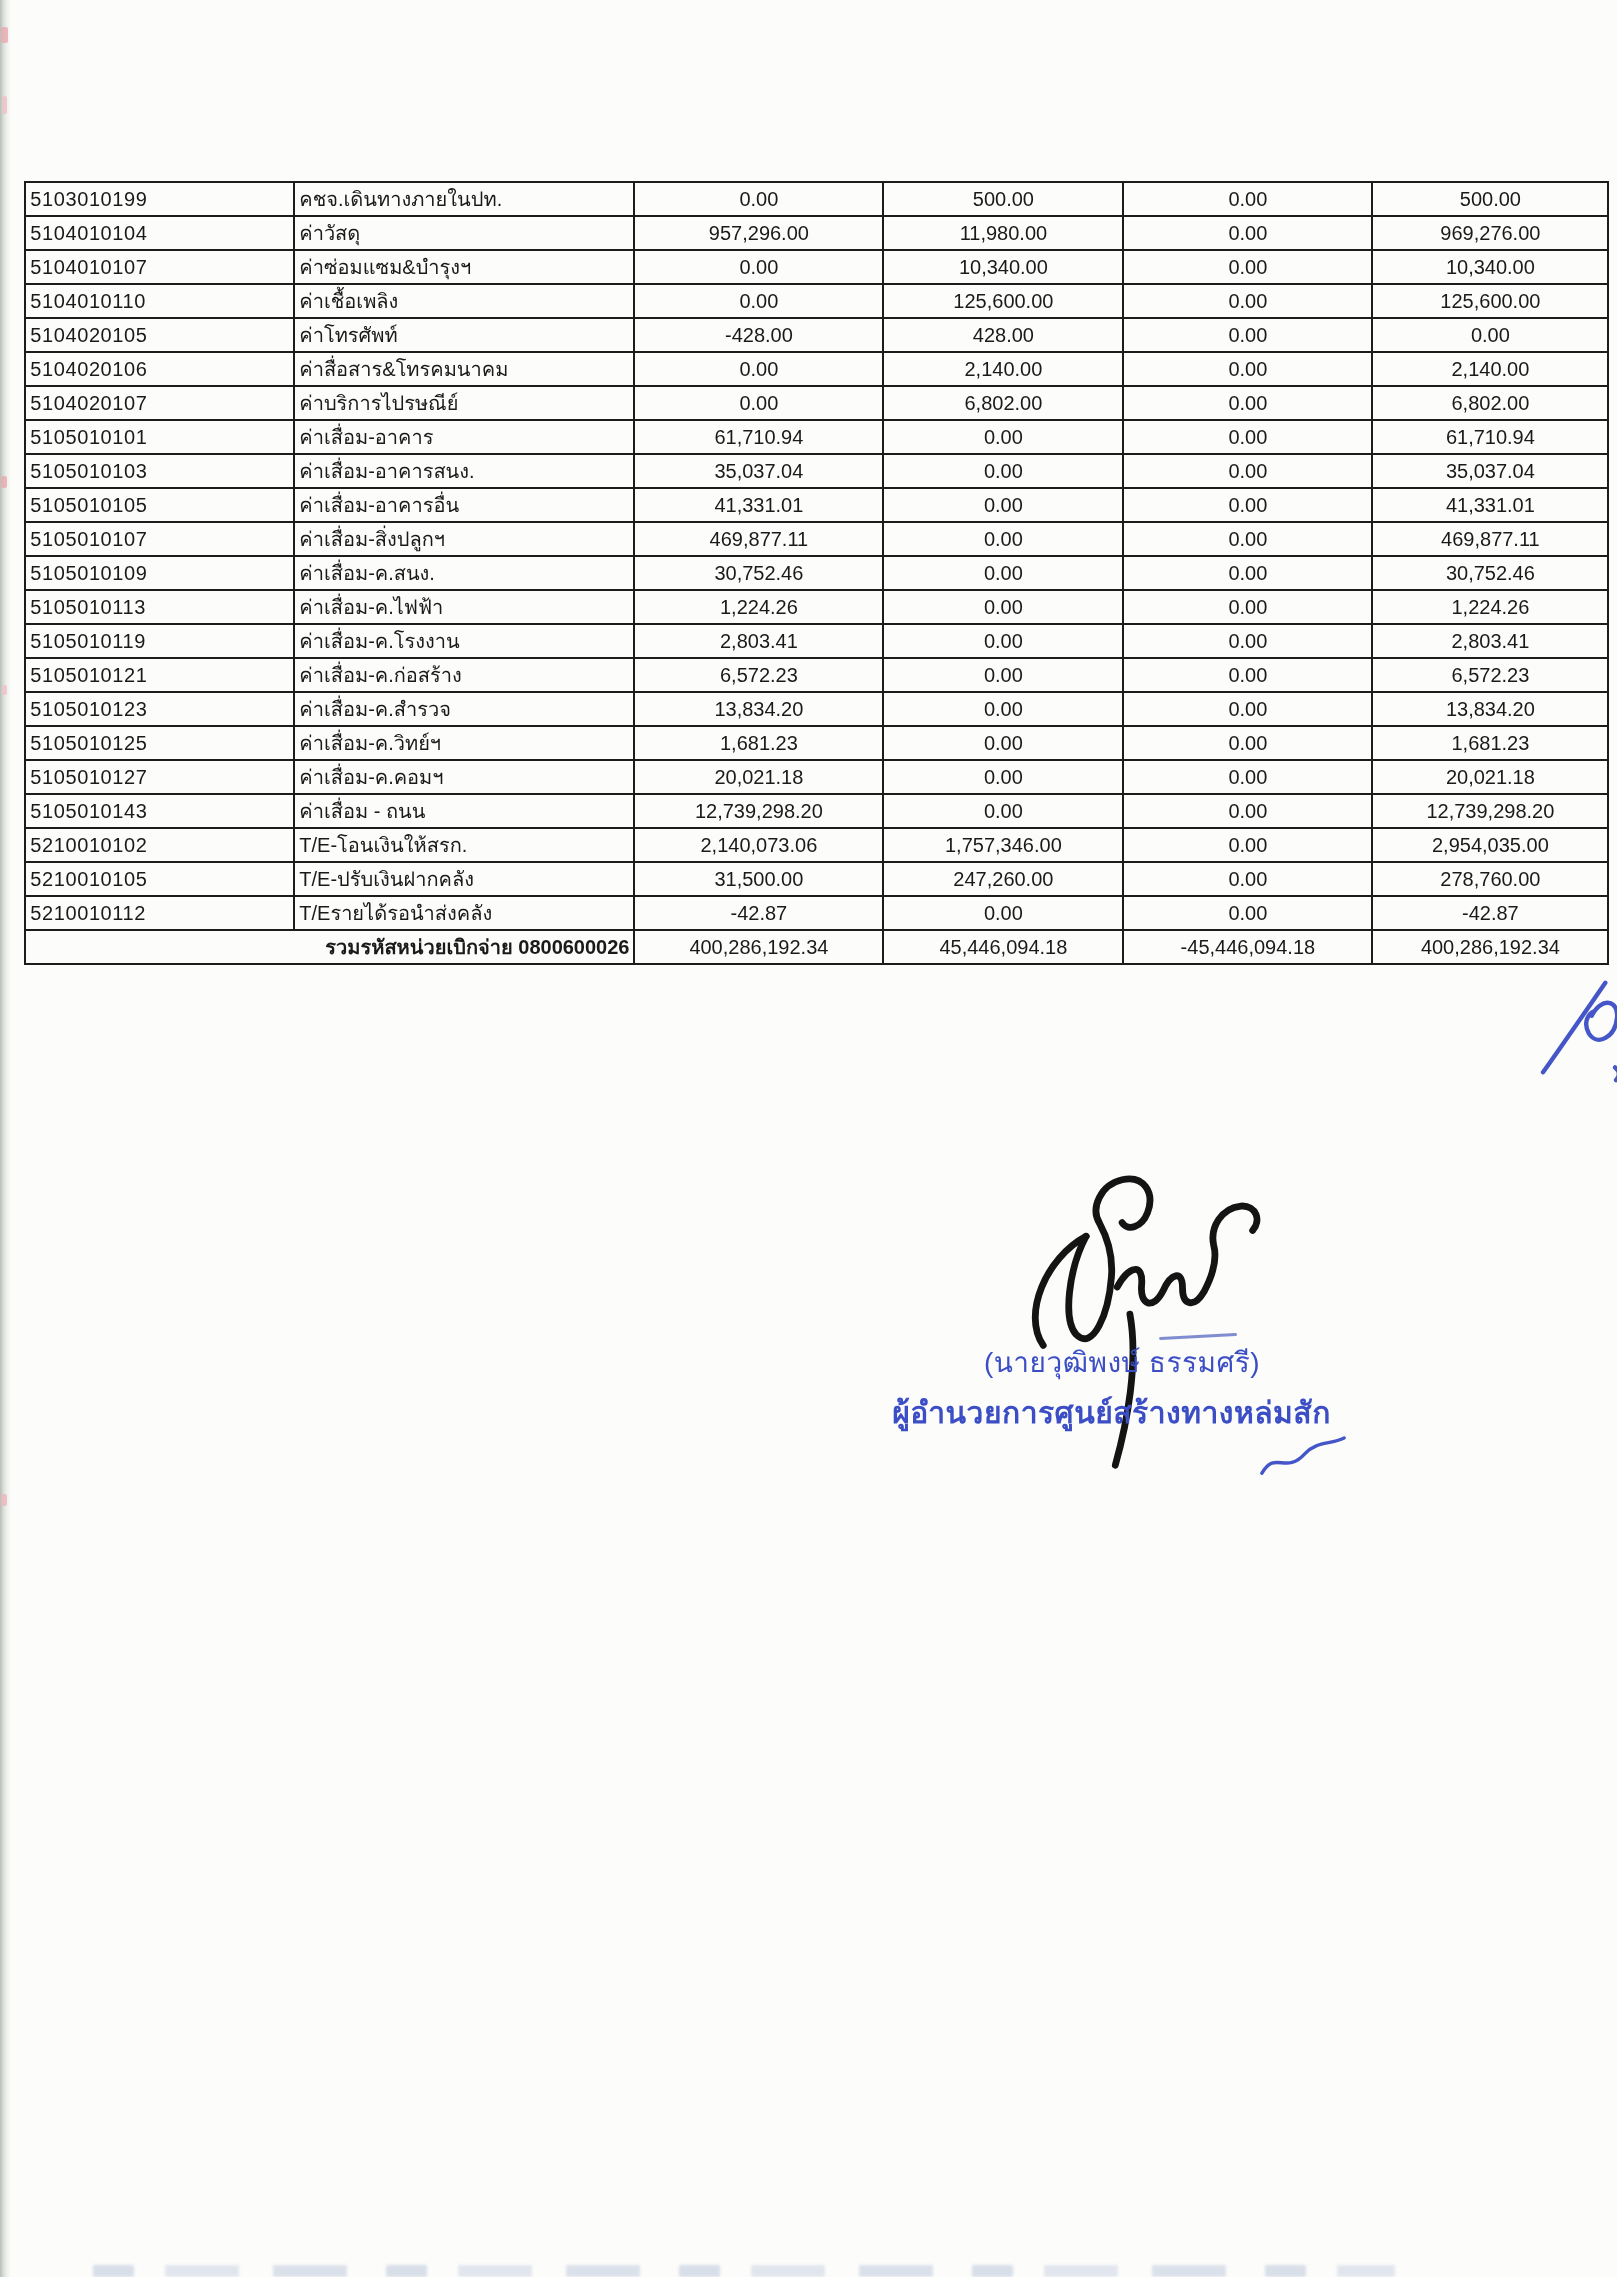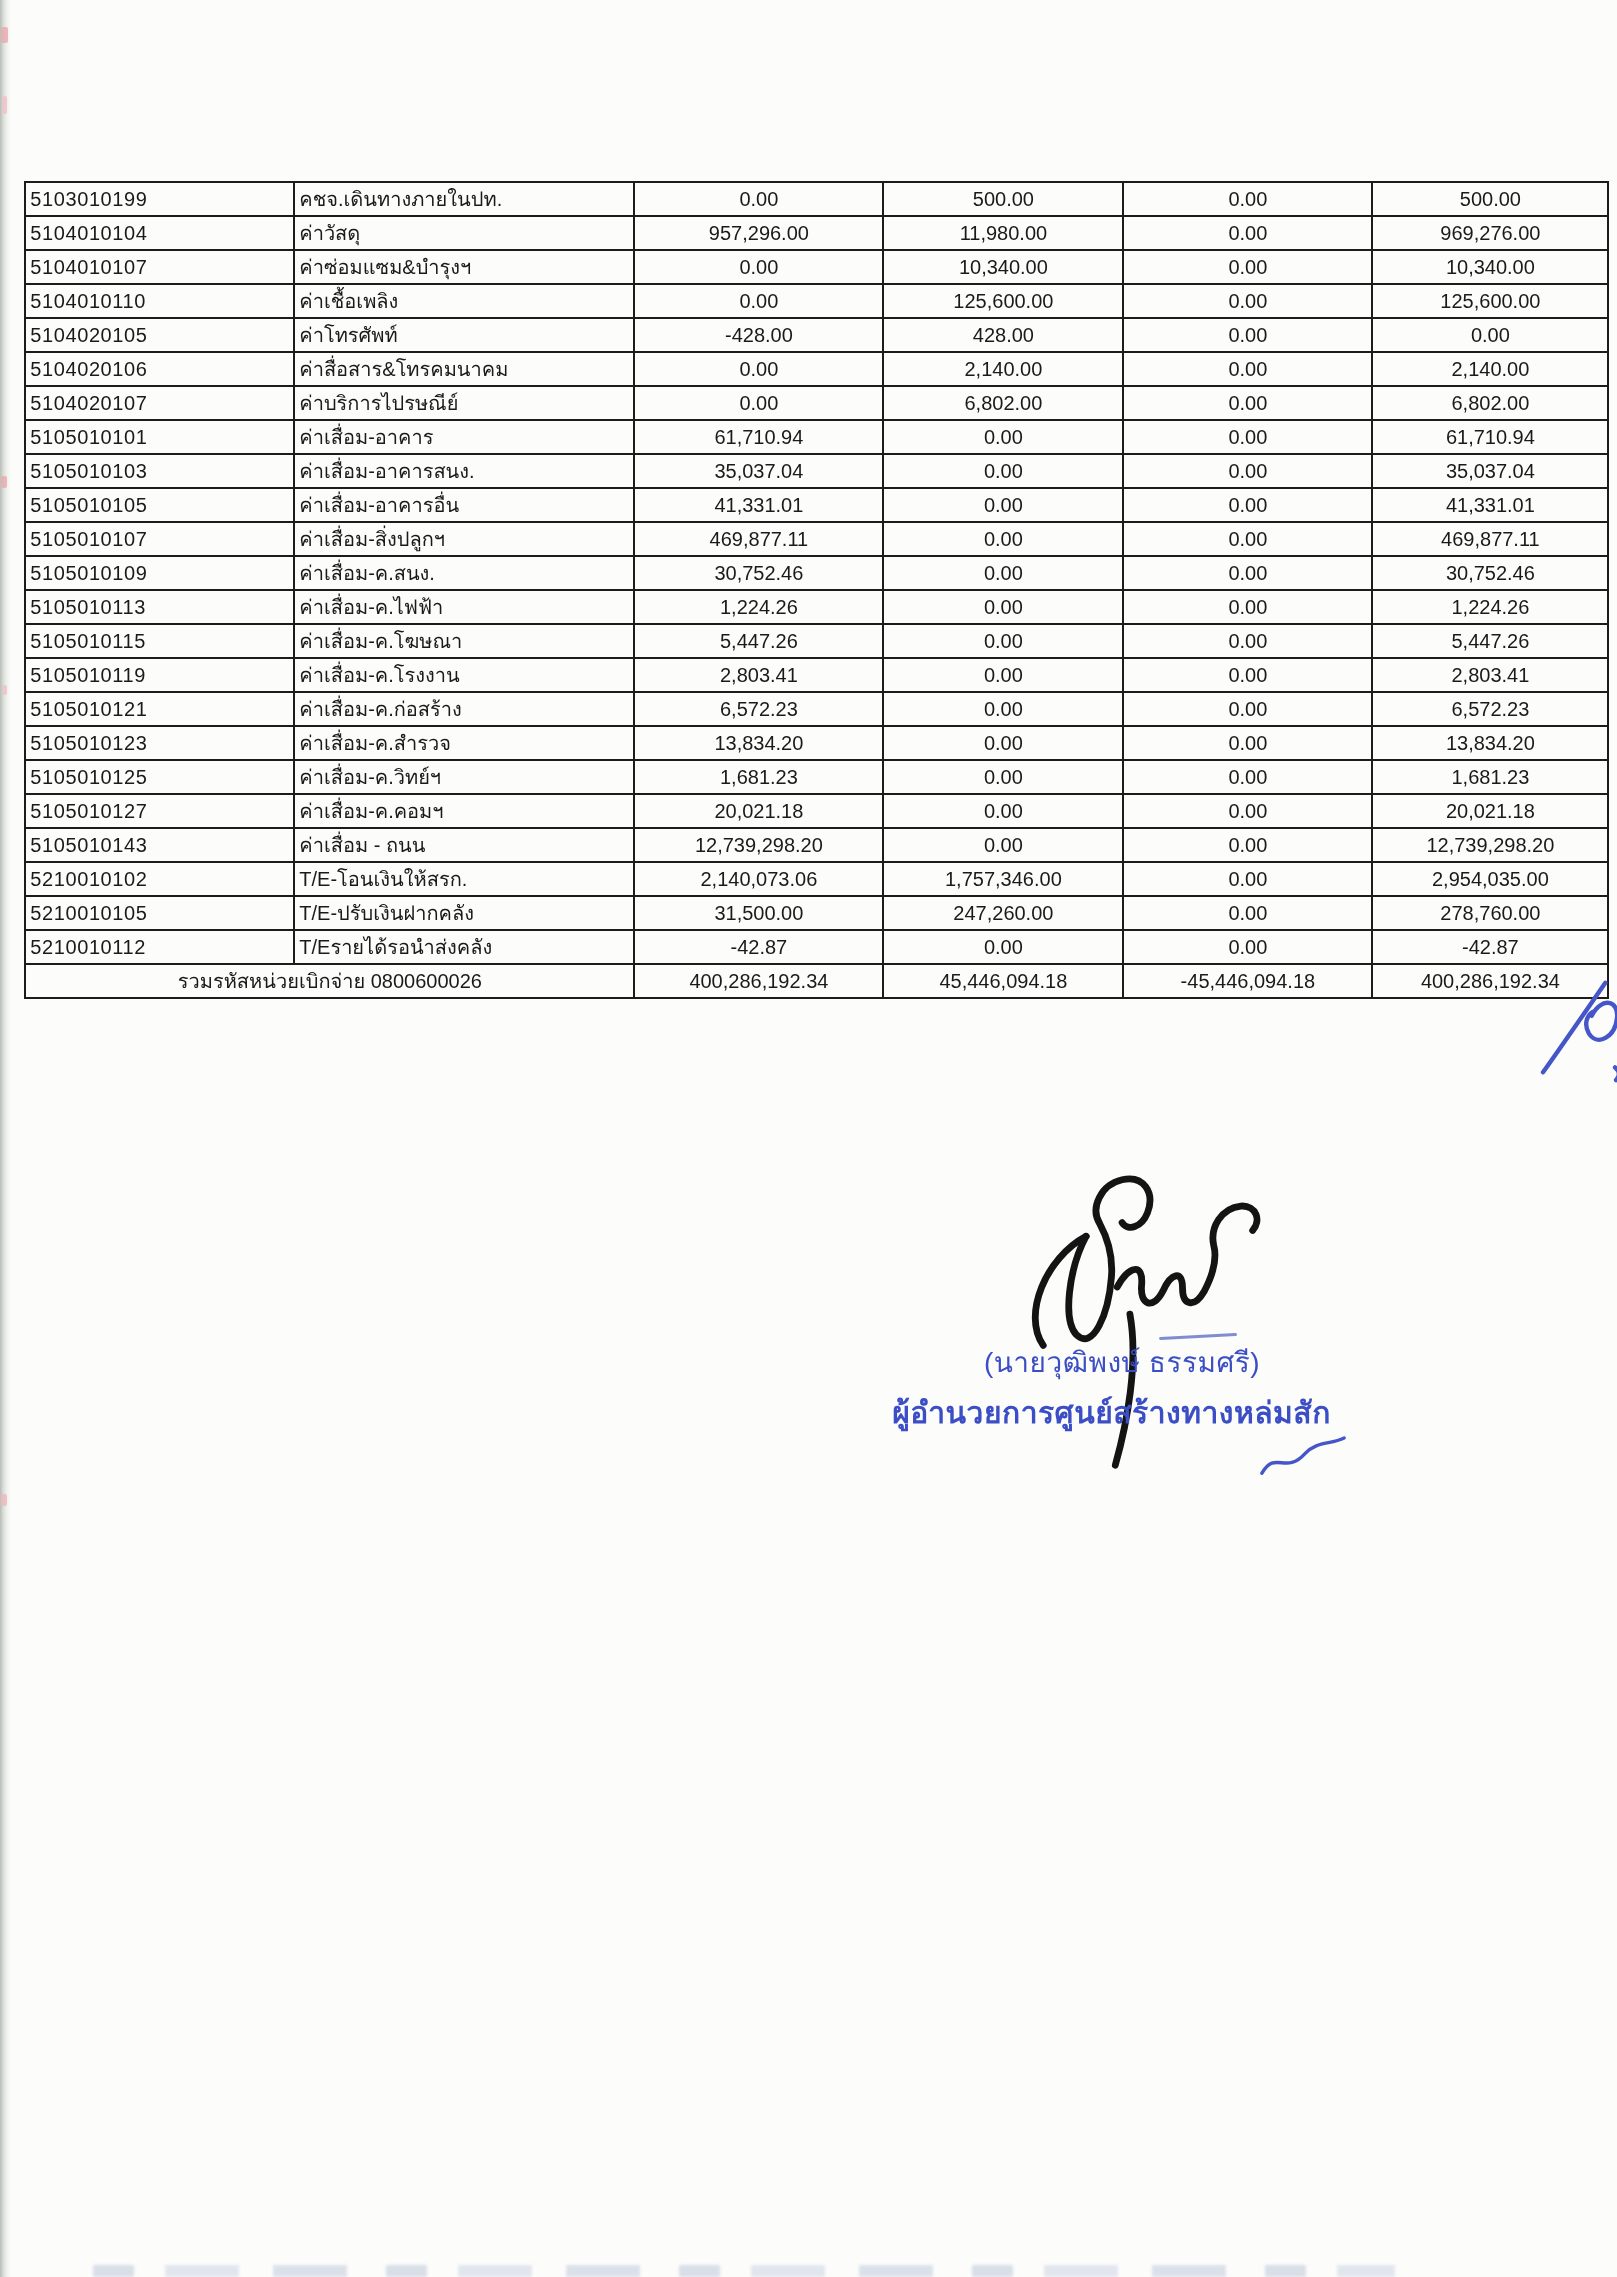--- a/index.html
+++ b/index.html
@@ -38,21 +38,21 @@
     border:2px solid #1c1c1c;
     height:32px;
     padding:0 3.9px;
     white-space:nowrap;overflow:hidden;
     line-height:1;
   }
   table.ledger{border:2.9px solid #161616;}
   td.col-code{text-align:left;padding-left:9.8px;letter-spacing:0.6px;}
   td.col-desc{text-align:left;padding-left:7.8px;margin-left:39px;}
   td.col-num{text-align:center;}
-  td.total-label{text-align:center;padding-left:8.8px;}
+  td.total-label{text-align:right;padding-left:8.8px;font-weight:bold;}
   
   .sig-svg{position:absolute;left:1014px;top:1168px;pointer-events:none;}
   .stamp-dash{
     position:absolute;left:1159px;top:1335px;width:78px;height:2.9px;
     background:#6a79c8;transform:rotate(-3deg);border-radius:2px;opacity:.85;
   }
   .stamp-name{
     position:absolute;left:878px;top:1340px;width:488px;
     text-align:center;font-size:28px;font-weight:400;letter-spacing:0.5px;
   }
@@ -182,28 +182,20 @@
           <td class="col-num">0.00</td>
           <td class="col-num">30,752.46</td>
         </tr>
         <tr>
           <td class="col-code">5105010113</td>
           <td class="col-desc">ค่าเสื่อม-ค.ไฟฟ้า</td>
           <td class="col-num">1,224.26</td>
           <td class="col-num">0.00</td>
           <td class="col-num">0.00</td>
           <td class="col-num">1,224.26</td>
-        </tr>
-        <tr>
-          <td class="col-code">5105010115</td>
-          <td class="col-desc">ค่าเสื่อม-ค.โฆษณา</td>
-          <td class="col-num">5,447.26</td>
-          <td class="col-num">0.00</td>
-          <td class="col-num">0.00</td>
-          <td class="col-num">5,447.26</td>
         </tr>
         <tr>
           <td class="col-code">5105010119</td>
           <td class="col-desc">ค่าเสื่อม-ค.โรงงาน</td>
           <td class="col-num">2,803.41</td>
           <td class="col-num">0.00</td>
           <td class="col-num">0.00</td>
           <td class="col-num">2,803.41</td>
         </tr>
         <tr>

